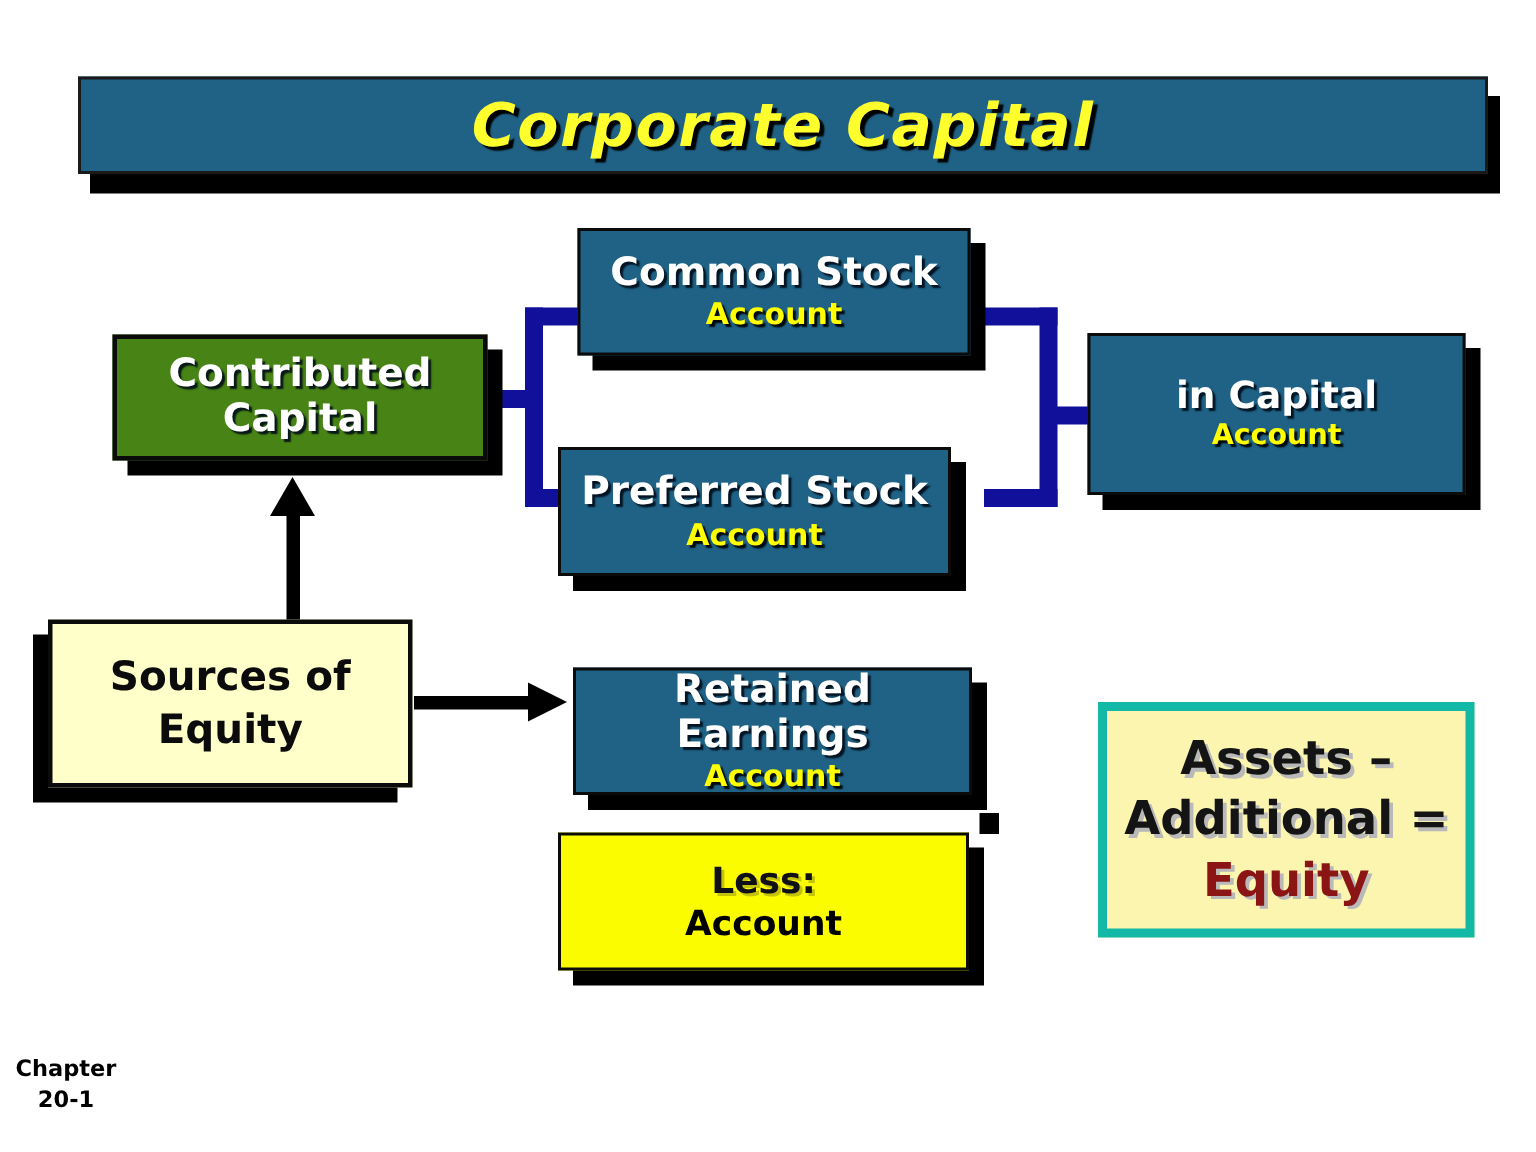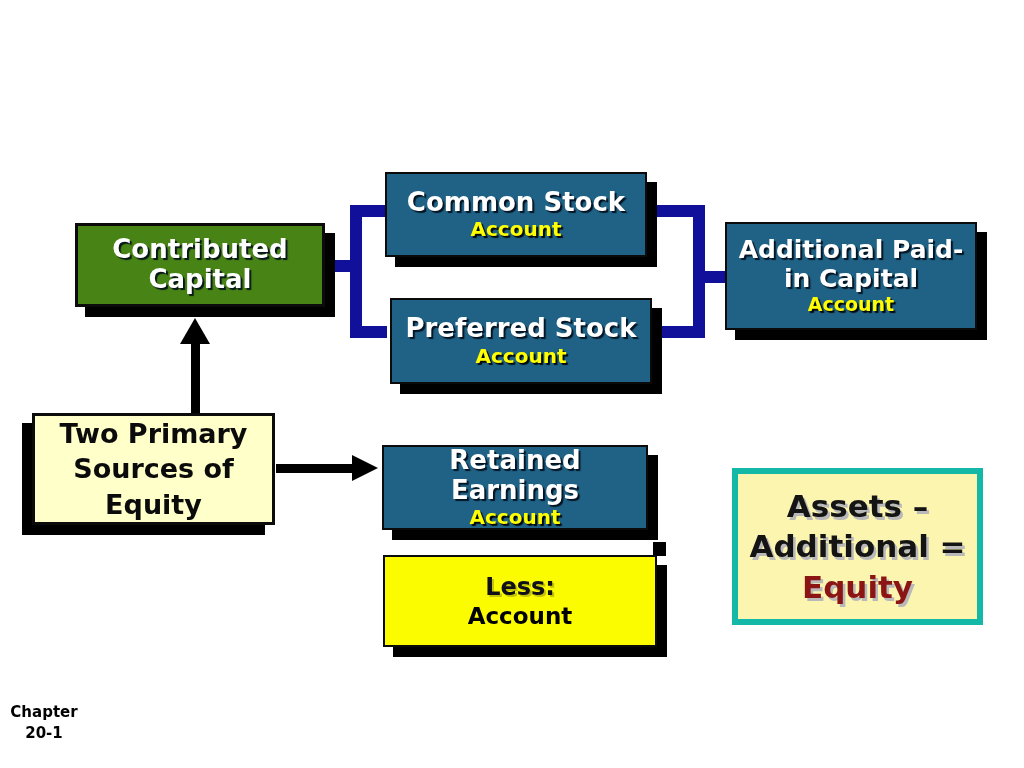--- a/index.html
+++ b/index.html
@@ -23,28 +23,28 @@
     background:#1F6286;border:2px solid #1a1a1a;box-shadow:8px 13px 0 #000000;
     display:flex;align-items:center;justify-content:center;z-index:2;
   }
   #title-banner .t{
     color:#FFFF2E;font-size:40px;font-weight:700;font-style:italic;
     text-shadow:3px 3px 1px #000000;letter-spacing:1px;
   }
   
   #box-contributed{left:75px;top:223px;width:250px;height:84px;
     background:#478415;border:3px solid #0b0b0b;justify-content:center;}
-  #box-common   {left:385px;top:172px;width:262px;height:85px;}
-  #box-preferred{left:390px;top:298px;width:262px;height:86px;}
+  #box-common   {left:385px;top:152px;width:262px;height:85px;}
+  #box-preferred{left:372px;top:298px;width:262px;height:86px;}
   #box-apic     {left:725px;top:222px;width:252px;height:108px;}
   #box-retained {left:382px;top:425px;width:266px;height:85px;margin-top:20px;}
   #box-two-primary{left:32px;top:413px;width:243px;height:112px;
     background:#FFFFC9;border:3px solid #0b0b0b;}
   #box-two-primary .k{color:#0b0b0b;font-weight:700;font-size:27px;line-height:1.3;}
-  #box-treasury{left:383px;top:555px;width:274px;height:92px;
+  #box-treasury{left:372px;top:555px;width:274px;height:92px;
     background:#FCFC00;border:2px solid #0b0b0b;text-align:right;}
   #box-treasury .l1{color:#101018;font-weight:700;font-size:24px;line-height:1.25;
     text-shadow:2px 2px 0 rgba(90,90,20,0.35);}
   #box-treasury .l2{color:#101018;font-weight:700;font-size:27px;line-height:1.25;
     text-shadow:2px 2px 0 rgba(90,90,20,0.35);}
   #box-treasury .l3{color:#000000;font-weight:800;font-size:23px;line-height:1.25;}
   #box-equation{left:732px;top:468px;width:251px;height:157px;
     background:#FBF5B0;border:6px solid #14b8a6;}
   #box-equation .e{color:#141414;font-weight:700;font-size:31px;line-height:1.3;
     text-shadow:2.5px 2.5px 0 #b9b9b9;}
@@ -76,20 +76,23 @@
   #chapter-label{position:absolute;left:10px;top:702px;width:68px;text-align:center;
     color:#000;font-weight:700;font-size:15px;line-height:1.4;z-index:2;}
   #lo-label{position:absolute;right:16px;top:716px;color:#000;font-weight:700;
     font-style:italic;font-size:23px;z-index:2;}
 </style>
 </head>
 <body>
 
 <div id="slide">
 
+  <div id="title-banner">
+    <span class="t">Corporate Capital</span>
+  </div>
 
   <div class="conn" id="conn-stub-green"></div>
   <div class="conn" id="conn-vert-left"></div>
   <div class="conn" id="conn-arm-top-left"></div>
   <div class="conn" id="conn-arm-bot-left"></div>
   <div class="conn" id="conn-arm-top-right"></div>
   <div class="conn" id="conn-arm-bot-right"></div>
   <div class="conn" id="conn-vert-right"></div>
   <div class="conn" id="conn-stub-apic"></div>
 
@@ -108,27 +111,25 @@
     <span class="white-line">Common Stock</span>
     <span class="acct">Account</span>
   </div>
 
   <div class="box teal shadow-dr" id="box-preferred">
     <span class="white-line">Preferred Stock</span>
     <span class="acct">Account</span>
   </div>
 
   <div class="box teal shadow-dr" id="box-apic">
-    <span class="white-line" style="font-size:25px">Additional Paid-</span>
     <span class="white-line" style="font-size:25px">in Capital</span>
     <span class="acct" style="font-size:19px">Account</span>
   </div>
 
   <div class="box shadow-dl" id="box-two-primary">
-    <span class="k">Two Primary</span>
     <span class="k">Sources of</span>
     <span class="k">Equity</span>
   </div>
 
   <div class="box teal shadow-dr" id="box-retained">
     <span class="white-line">Retained Earnings</span>
     <span class="acct">Account</span>
   </div>
 
   <div class="box shadow-dr" id="box-treasury">

